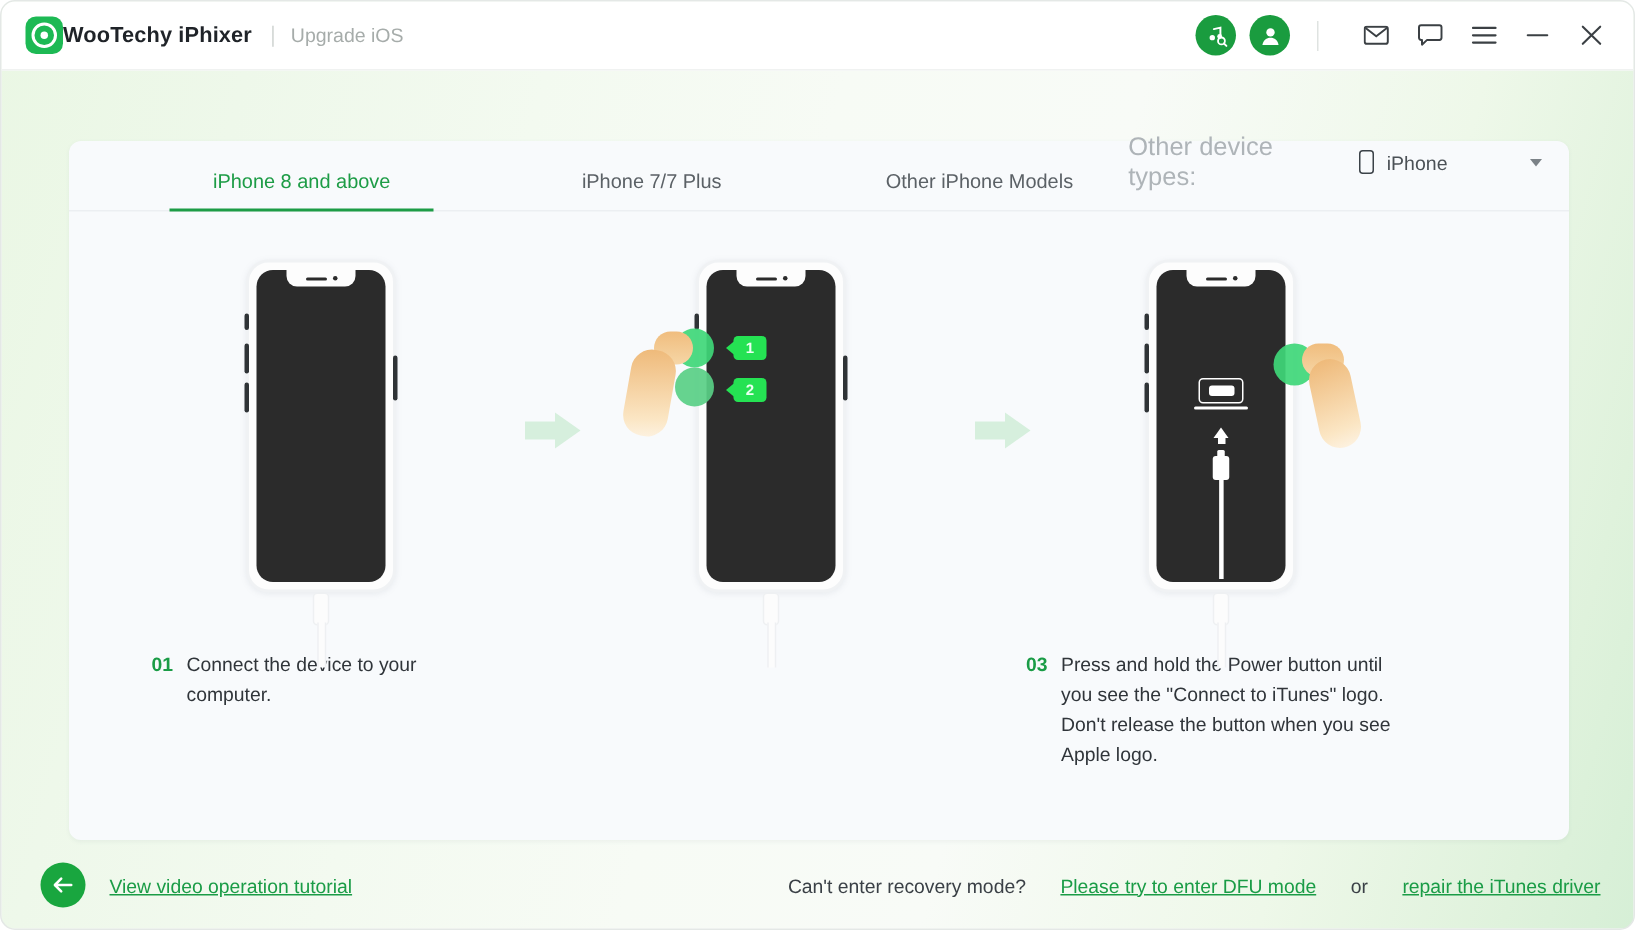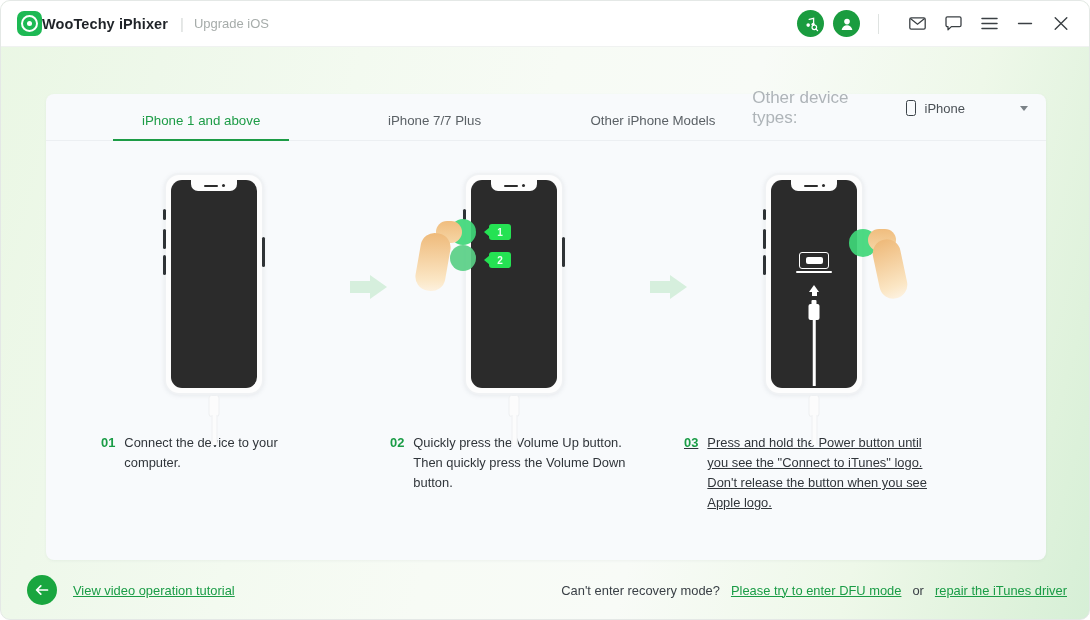--- a/index.html
+++ b/index.html
@@ -276,21 +276,21 @@
 
   
   .caption {
     display: flex; gap: 9px;
     font-size: 12.9px; color: #30353a; line-height: 1.55;
     padding: 0 6px;
   }
   .capnum { color: #1a9c46; font-weight: 700; flex: none; }
   .s1 .caption { width: 248px; margin-left: 10px; }
   .s2 .caption { width: 252px; margin-right: 8px; }
-  .s3 .caption { width: 268px; margin-right: 4px; text-decoration: underline; }
+  .s3 .caption { width: 268px; margin-right: 4px; }
 
   
   .rec-laptop {
     position: absolute; left: 50%; transform: translateX(-50%);
     top: 72px; width: 36px;
   }
   .rec-laptop .lid {
     width: 30px; height: 17px; margin: 0 auto;
     border: 1.6px solid #ffffff; border-radius: 3px;
     background: #2b2b2b;
@@ -341,21 +341,21 @@
     background: #19a63f;
     display: flex; align-items: center; justify-content: center;
     cursor: pointer; flex: none;
   }
   .footlink {
     color: #1a9c46; font-size: 12.9px;
     text-decoration: underline; margin-left: 16px; cursor: pointer;
   }
   .foot-right {
     margin-left: auto; display: flex; align-items: center;
-    font-size: 12.9px; color: #3a4046; gap: 11px;
+    font-size: 12.9px; color: #3a4046; gap: 23px;
   }
   .foot-right a {
     color: #1a9c46; text-decoration: underline; cursor: pointer;
   }
 </style>
 </head>
 <body>
 
 <div class="app">
 
@@ -412,21 +412,21 @@
           <path d="M2.2 1.8 13.8 13.2M13.8 1.8 2.2 13.2" stroke="#3b4044" stroke-width="1.4" stroke-linecap="round"></path>
         </svg>
       </div>
     </div>
   </div>
 
 
   <div class="card">
 
     <div class="tabs">
-      <div class="tab t1 active">iPhone 1 and above</div>
+      <div class="tab t1 active">iPhone 8 and above</div>
       <div class="tab t2">iPhone 7/7 Plus</div>
       <div class="tab t3">Other iPhone Models</div>
 
       <div class="devsel">
         <span class="devsel-label">Other device types:</span>
         <span class="devsel-phone-ico"></span>
         <span class="devsel-val">iPhone</span>
         <span class="devsel-caret"></span>
       </div>
     </div>
@@ -483,24 +483,20 @@
             </div>
           </div>
           <div class="cable">
             <div class="plug"></div>
               <div class="wire"></div>
           </div>
           <div class="arrow">
             <div class="stem"></div>
               <div class="head"></div>
           </div>
-        </div>
-        <div class="caption">
-          <span class="capnum">02</span>
-          <span>Quickly press the Volume Up button. Then quickly press the Volume Down button.</span>
         </div>
       </div>
 
       <div class="step s3">
         <div class="art">
           <div class="phone">
             <div class="btn-left btn-l0"></div>
             <div class="btn-left btn-l1"></div>
             <div class="btn-left btn-l2"></div>
             <div class="screen">

